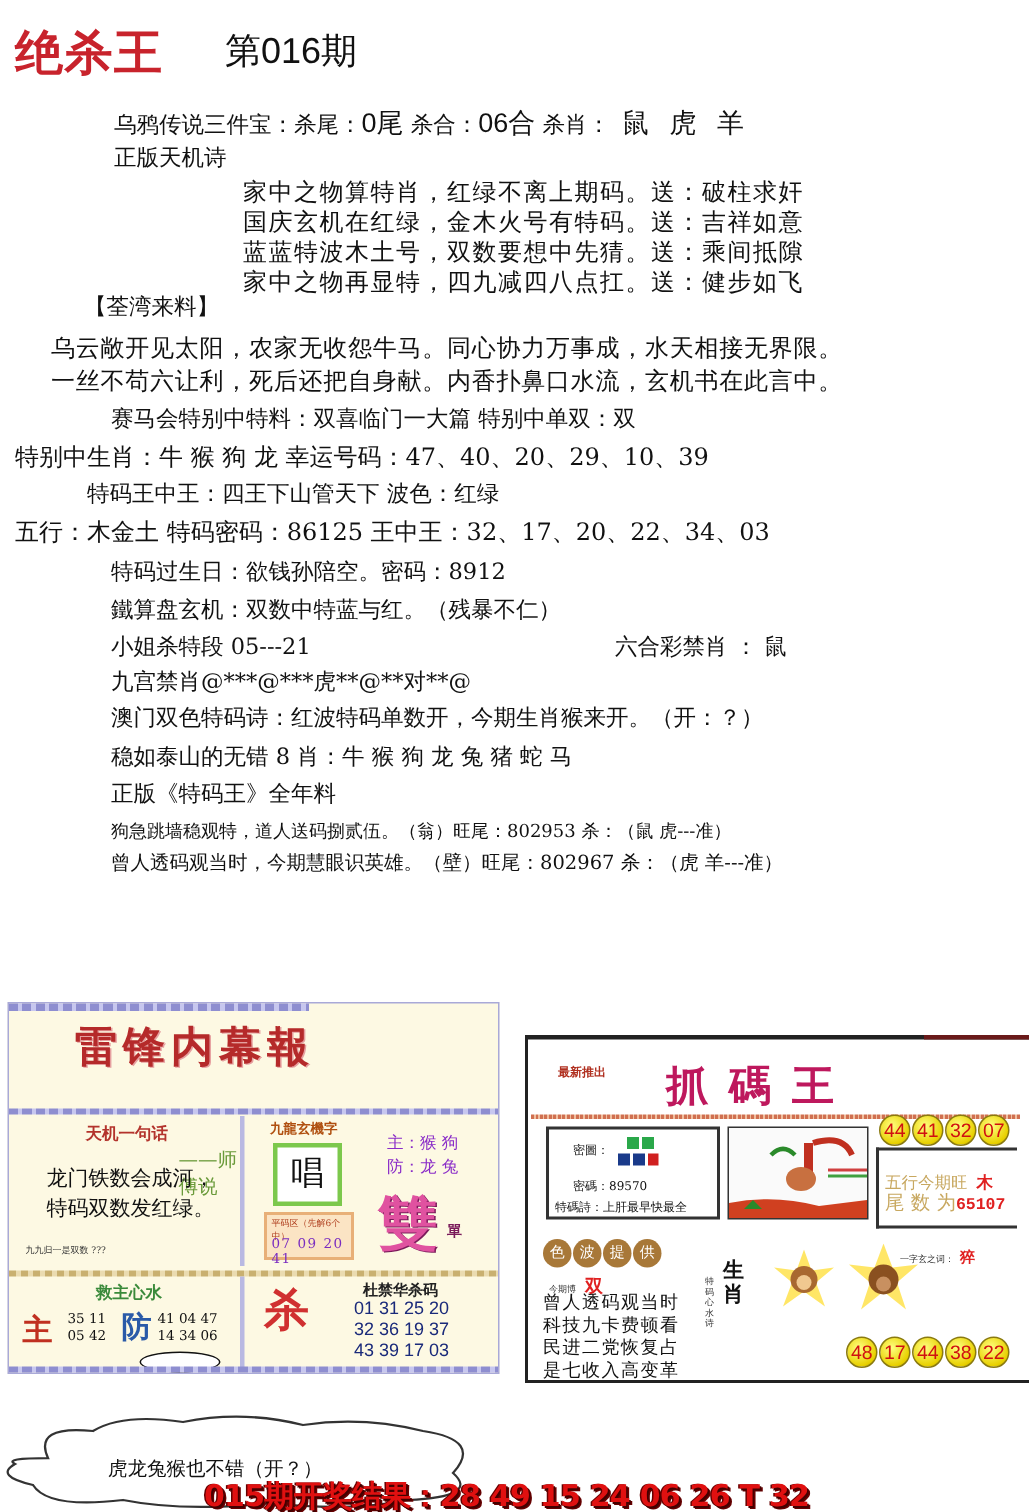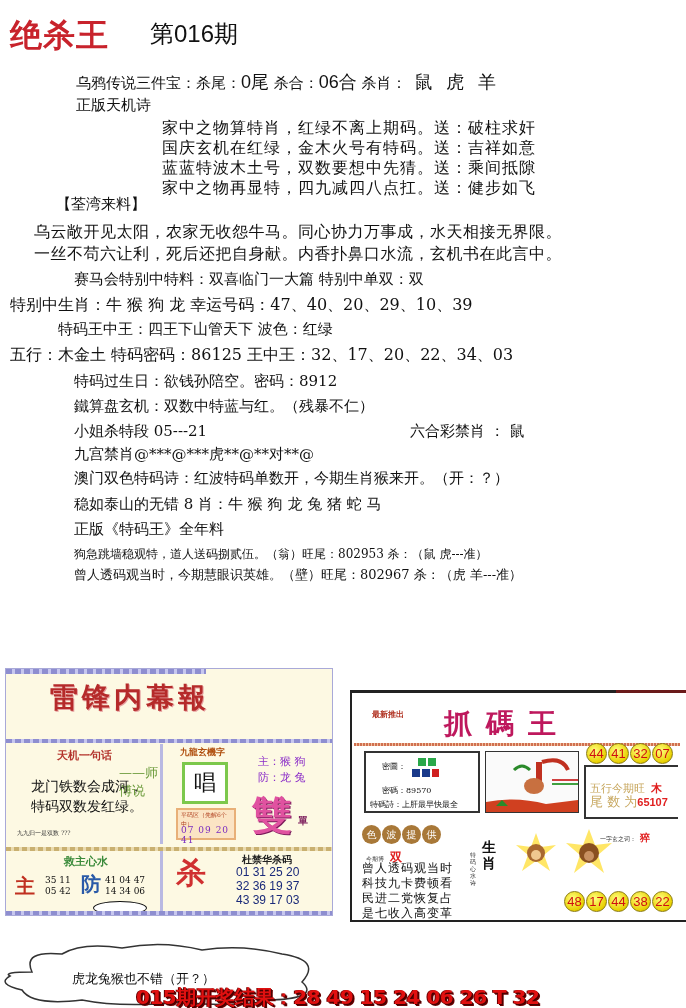--- a/index.html
+++ b/index.html
@@ -56,21 +56,21 @@
   .zhuama .mibox .l1 { position:absolute; left:16px; top:8px; font-size:8px; }
   .zhuama .mibox .logo { position:absolute; left:44px; top:4px; width:30px; height:22px; }
   .zhuama .mibox .l2 { position:absolute; left:16px; top:32px; font-size:8px; }
   .zhuama .mibox .l3 { position:absolute; left:4px; top:46px; font-size:8px; }
   .zhuama .pic { position:absolute; left:133px; top:58px; width:94px; height:62px; border:1px solid #333; background:#fafafa; }
   .ball { position:absolute; width:21px; height:21px; border-radius:50%; background:radial-gradient(circle at 40% 35%,#ffff80,#e8d000 70%,#b09a00); border:1px solid #8a7a10; color:#d01010; font-size:13px; font-family:"Liberation Sans", sans-serif; text-align:center; line-height:19px; }
   .zhuama .wxbox { position:absolute; left:232px; top:72px; width:94px; height:54px; border:2px solid #333; border-right:none; }
   .zhuama .wxbox .a { position:absolute; left:4px; top:0; font-size:11px; color:#c8a860;margin-top:14px; }
   .zhuama .wxbox .a b { color:#e02020; margin-left:6px; }
   .zhuama .wxbox .b { position:absolute; left:4px; top:26px; font-size:13px; color:#c8a860; }
-  .zhuama .wxbox .b b { color:#e02020; font-size:11px; font-family:Liberation Sans, sans-serif; }
+  .zhuama .wxbox .b b { color:#e02020; font-size:11px; font-family:Liberation Mono, monospace; }
   .zhuama .sebo { position:absolute; left:10px; top:130px; }
   .zhuama .sebo span { display:inline-block; width:19px; height:19px; border-radius:50%; background:#a87838; color:#fff; font-size:10px; text-align:center; line-height:19px; margin-right:1px; }
   .zhuama .jq { position:absolute; left:14px; top:156px; font-size:6px; color:#333; }
   .zhuama .jq b { color:#e02020; font-size:12px; margin-left:6px; }
   .zhuama .poem { position:absolute; left:10px; top:168px; font-size:12px; line-height:15px; letter-spacing:1px; }
   .zhuama .sx { position:absolute; left:130px; top:146px; font-size:14px; font-weight:bold; line-height:16px; width:16px; }
   .zhuama .sxsub { position:absolute; left:118px; top:158px; font-size:6px; width:8px; line-height:7px; color:#333; }
   .zhuama .monkey1 { position:absolute; left:164px; top:140px; width:40px; height:40px; }
   .zhuama .monkey2 { position:absolute; left:214px; top:136px; width:46px; height:46px; }
   .zhuama .zi { position:absolute; left:248px; top:138px; font-size:6px; color:#333; }

